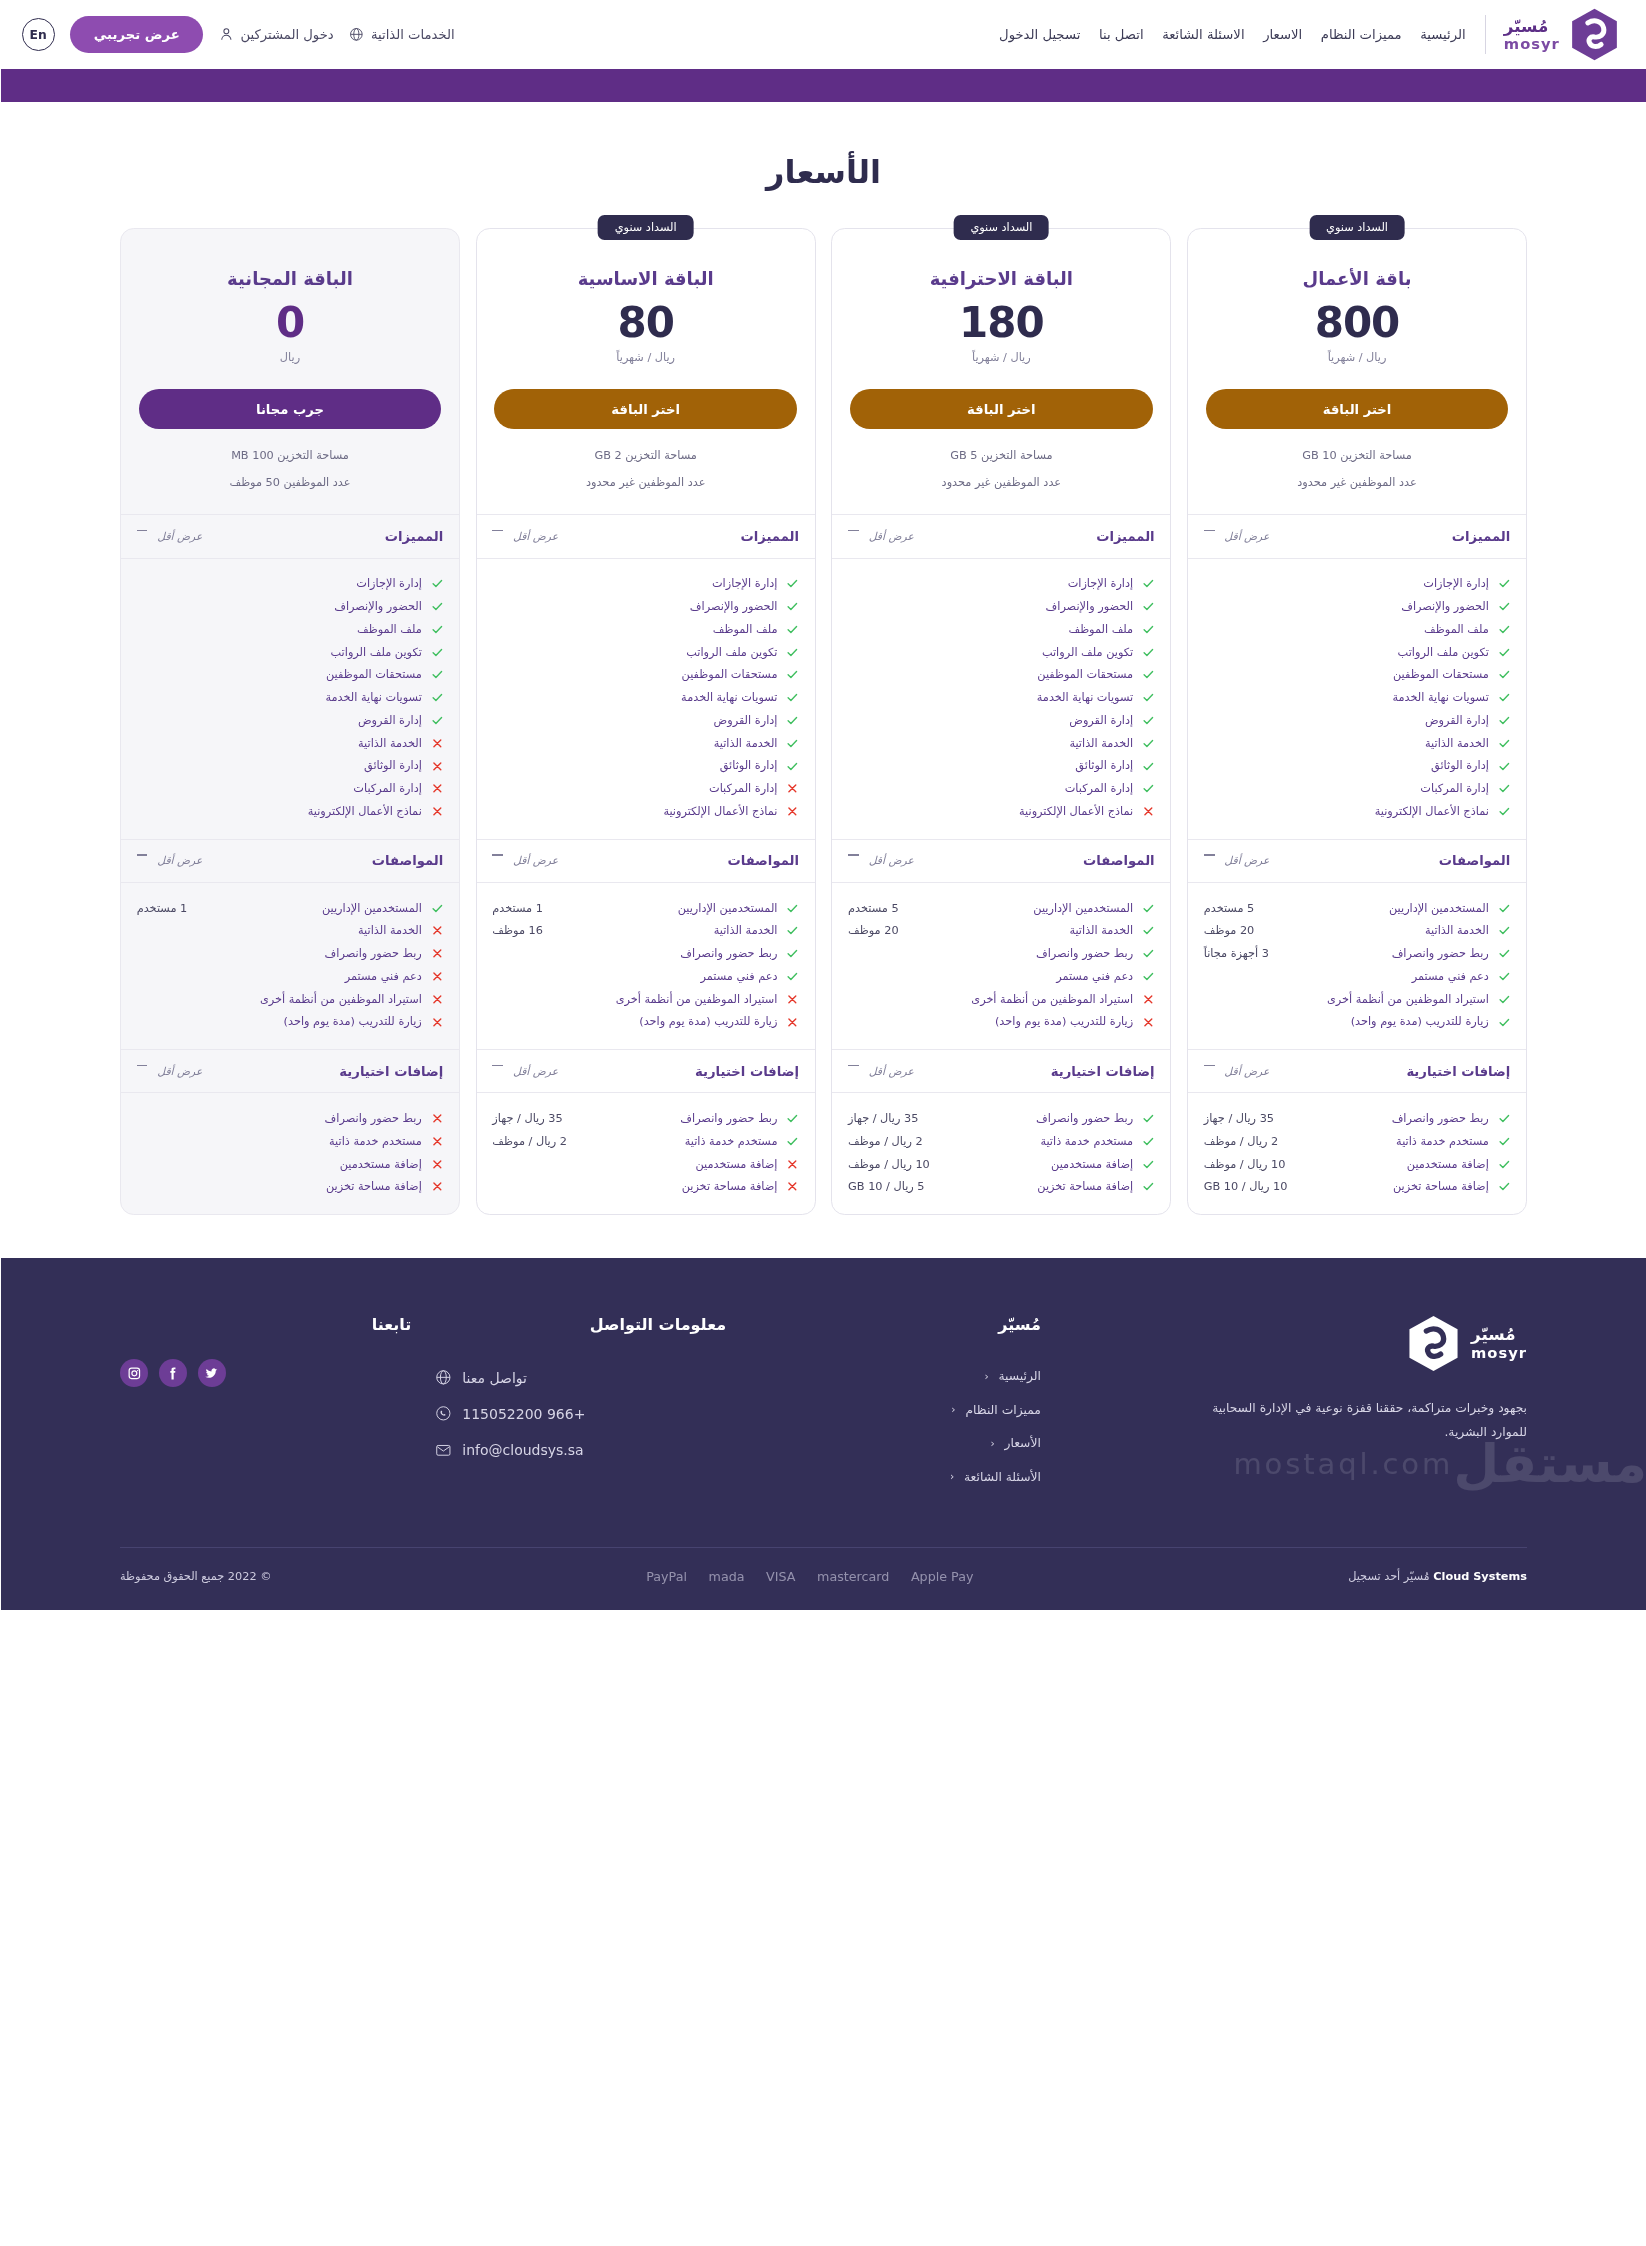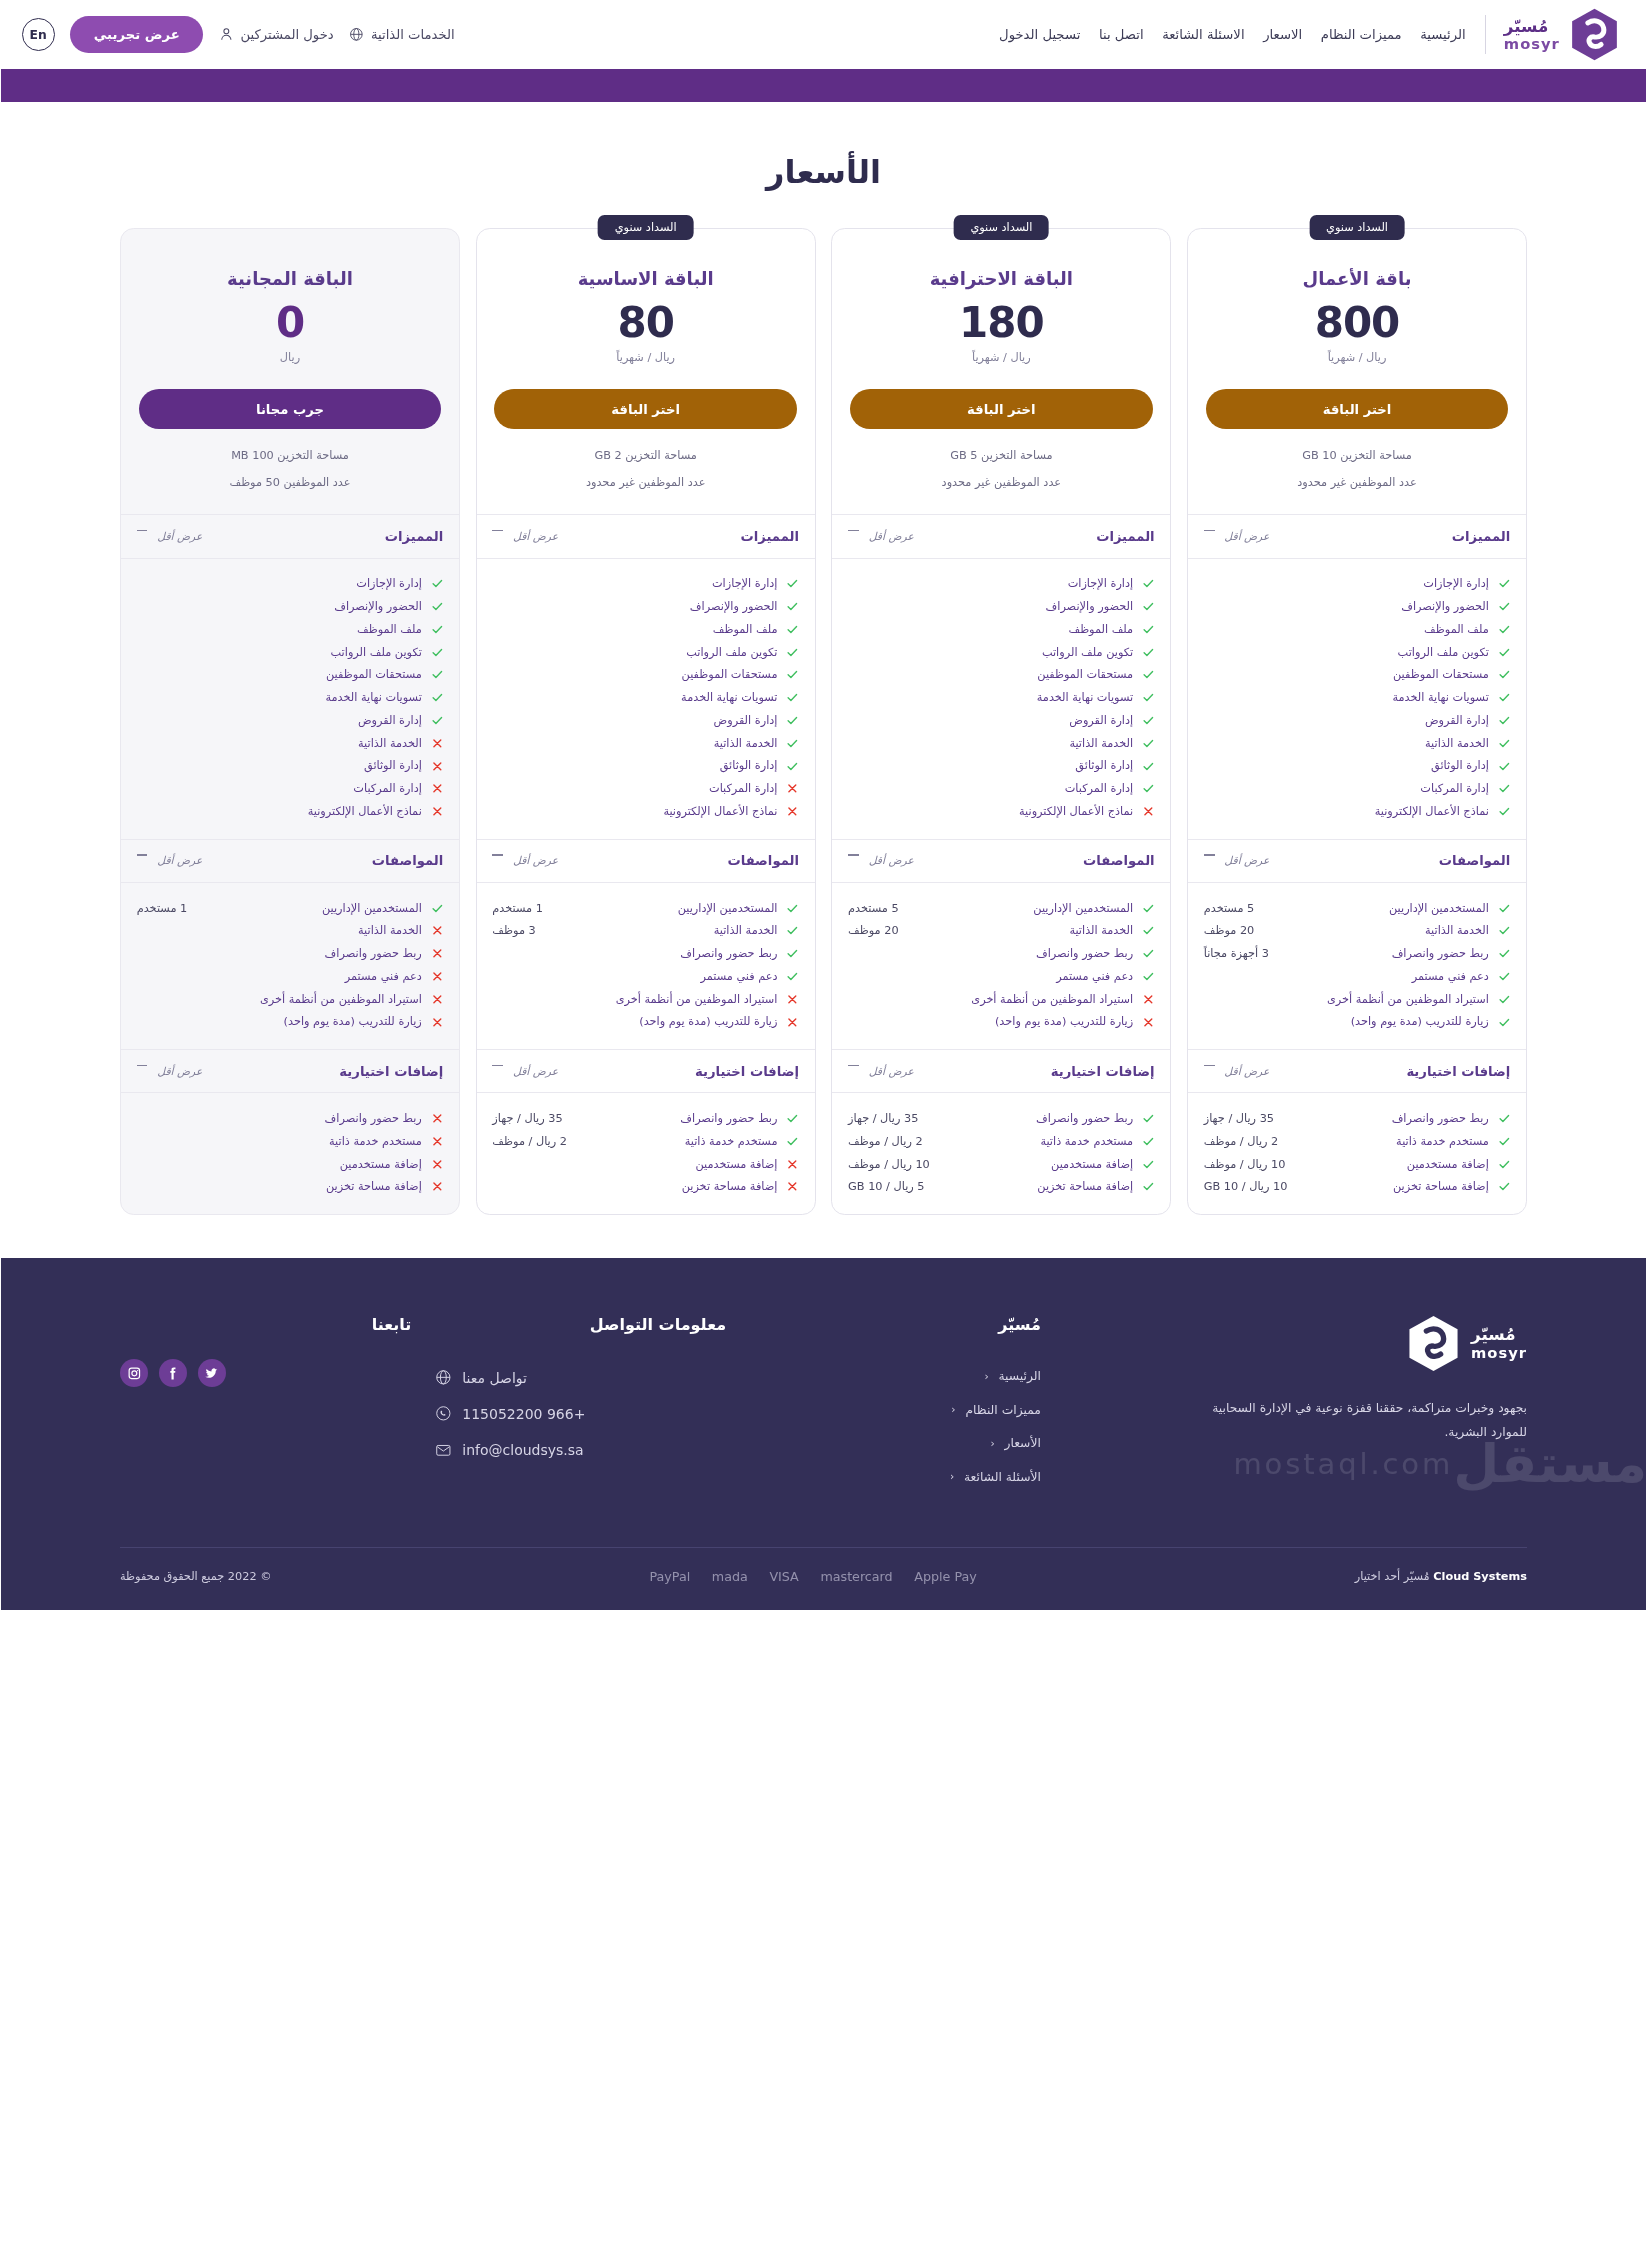--- a/index.html
+++ b/index.html
@@ -706,21 +706,21 @@
             <path d="M4 12.8 L9.3 18 L20 6.6" fill="none" stroke="#3fbf5f" stroke-width="2.6" stroke-linecap="round" stroke-linejoin="round"></path>
           </svg>
           <span class="lbl">المستخدمين الإداريين</span>
           <span class="val">1 مستخدم</span>
         </div>
         <div class="feat yes">
           <svg class="mark" viewBox="0 0 24 24">
             <path d="M4 12.8 L9.3 18 L20 6.6" fill="none" stroke="#3fbf5f" stroke-width="2.6" stroke-linecap="round" stroke-linejoin="round"></path>
           </svg>
           <span class="lbl">الخدمة الذاتية</span>
-          <span class="val">3 موظف</span>
+          <span class="val">16 موظف</span>
         </div>
         <div class="feat yes">
           <svg class="mark" viewBox="0 0 24 24">
             <path d="M4 12.8 L9.3 18 L20 6.6" fill="none" stroke="#3fbf5f" stroke-width="2.6" stroke-linecap="round" stroke-linejoin="round"></path>
           </svg>
           <span class="lbl">ربط حضور وانصراف</span>
         </div>
         <div class="feat yes">
           <svg class="mark" viewBox="0 0 24 24">
             <path d="M4 12.8 L9.3 18 L20 6.6" fill="none" stroke="#3fbf5f" stroke-width="2.6" stroke-linecap="round" stroke-linejoin="round"></path>
@@ -1028,21 +1028,21 @@
   </div>
 
   <div class="watermark">
     <div class="w1">مستقل</div>
     <div class="w2">mostaql.com</div>
   </div>
 
   <div class="footer-bottom">
     <div class="fb-left">
       <b>Cloud Systems</b>
-      <span>مُسيّر أحد اختيار</span>
+      <span>مُسيّر أحد تسجيل</span>
     </div>
     <div class="pays" id="pays-root">
         <span class="pay">Apple Pay</span>
         <span class="pay">mastercard</span>
         <span class="pay">VISA</span>
         <span class="pay">mada</span>
         <span class="pay">PayPal</span>
       </div>
     <div>© 2022 جميع الحقوق محفوظة</div>
   </div>

